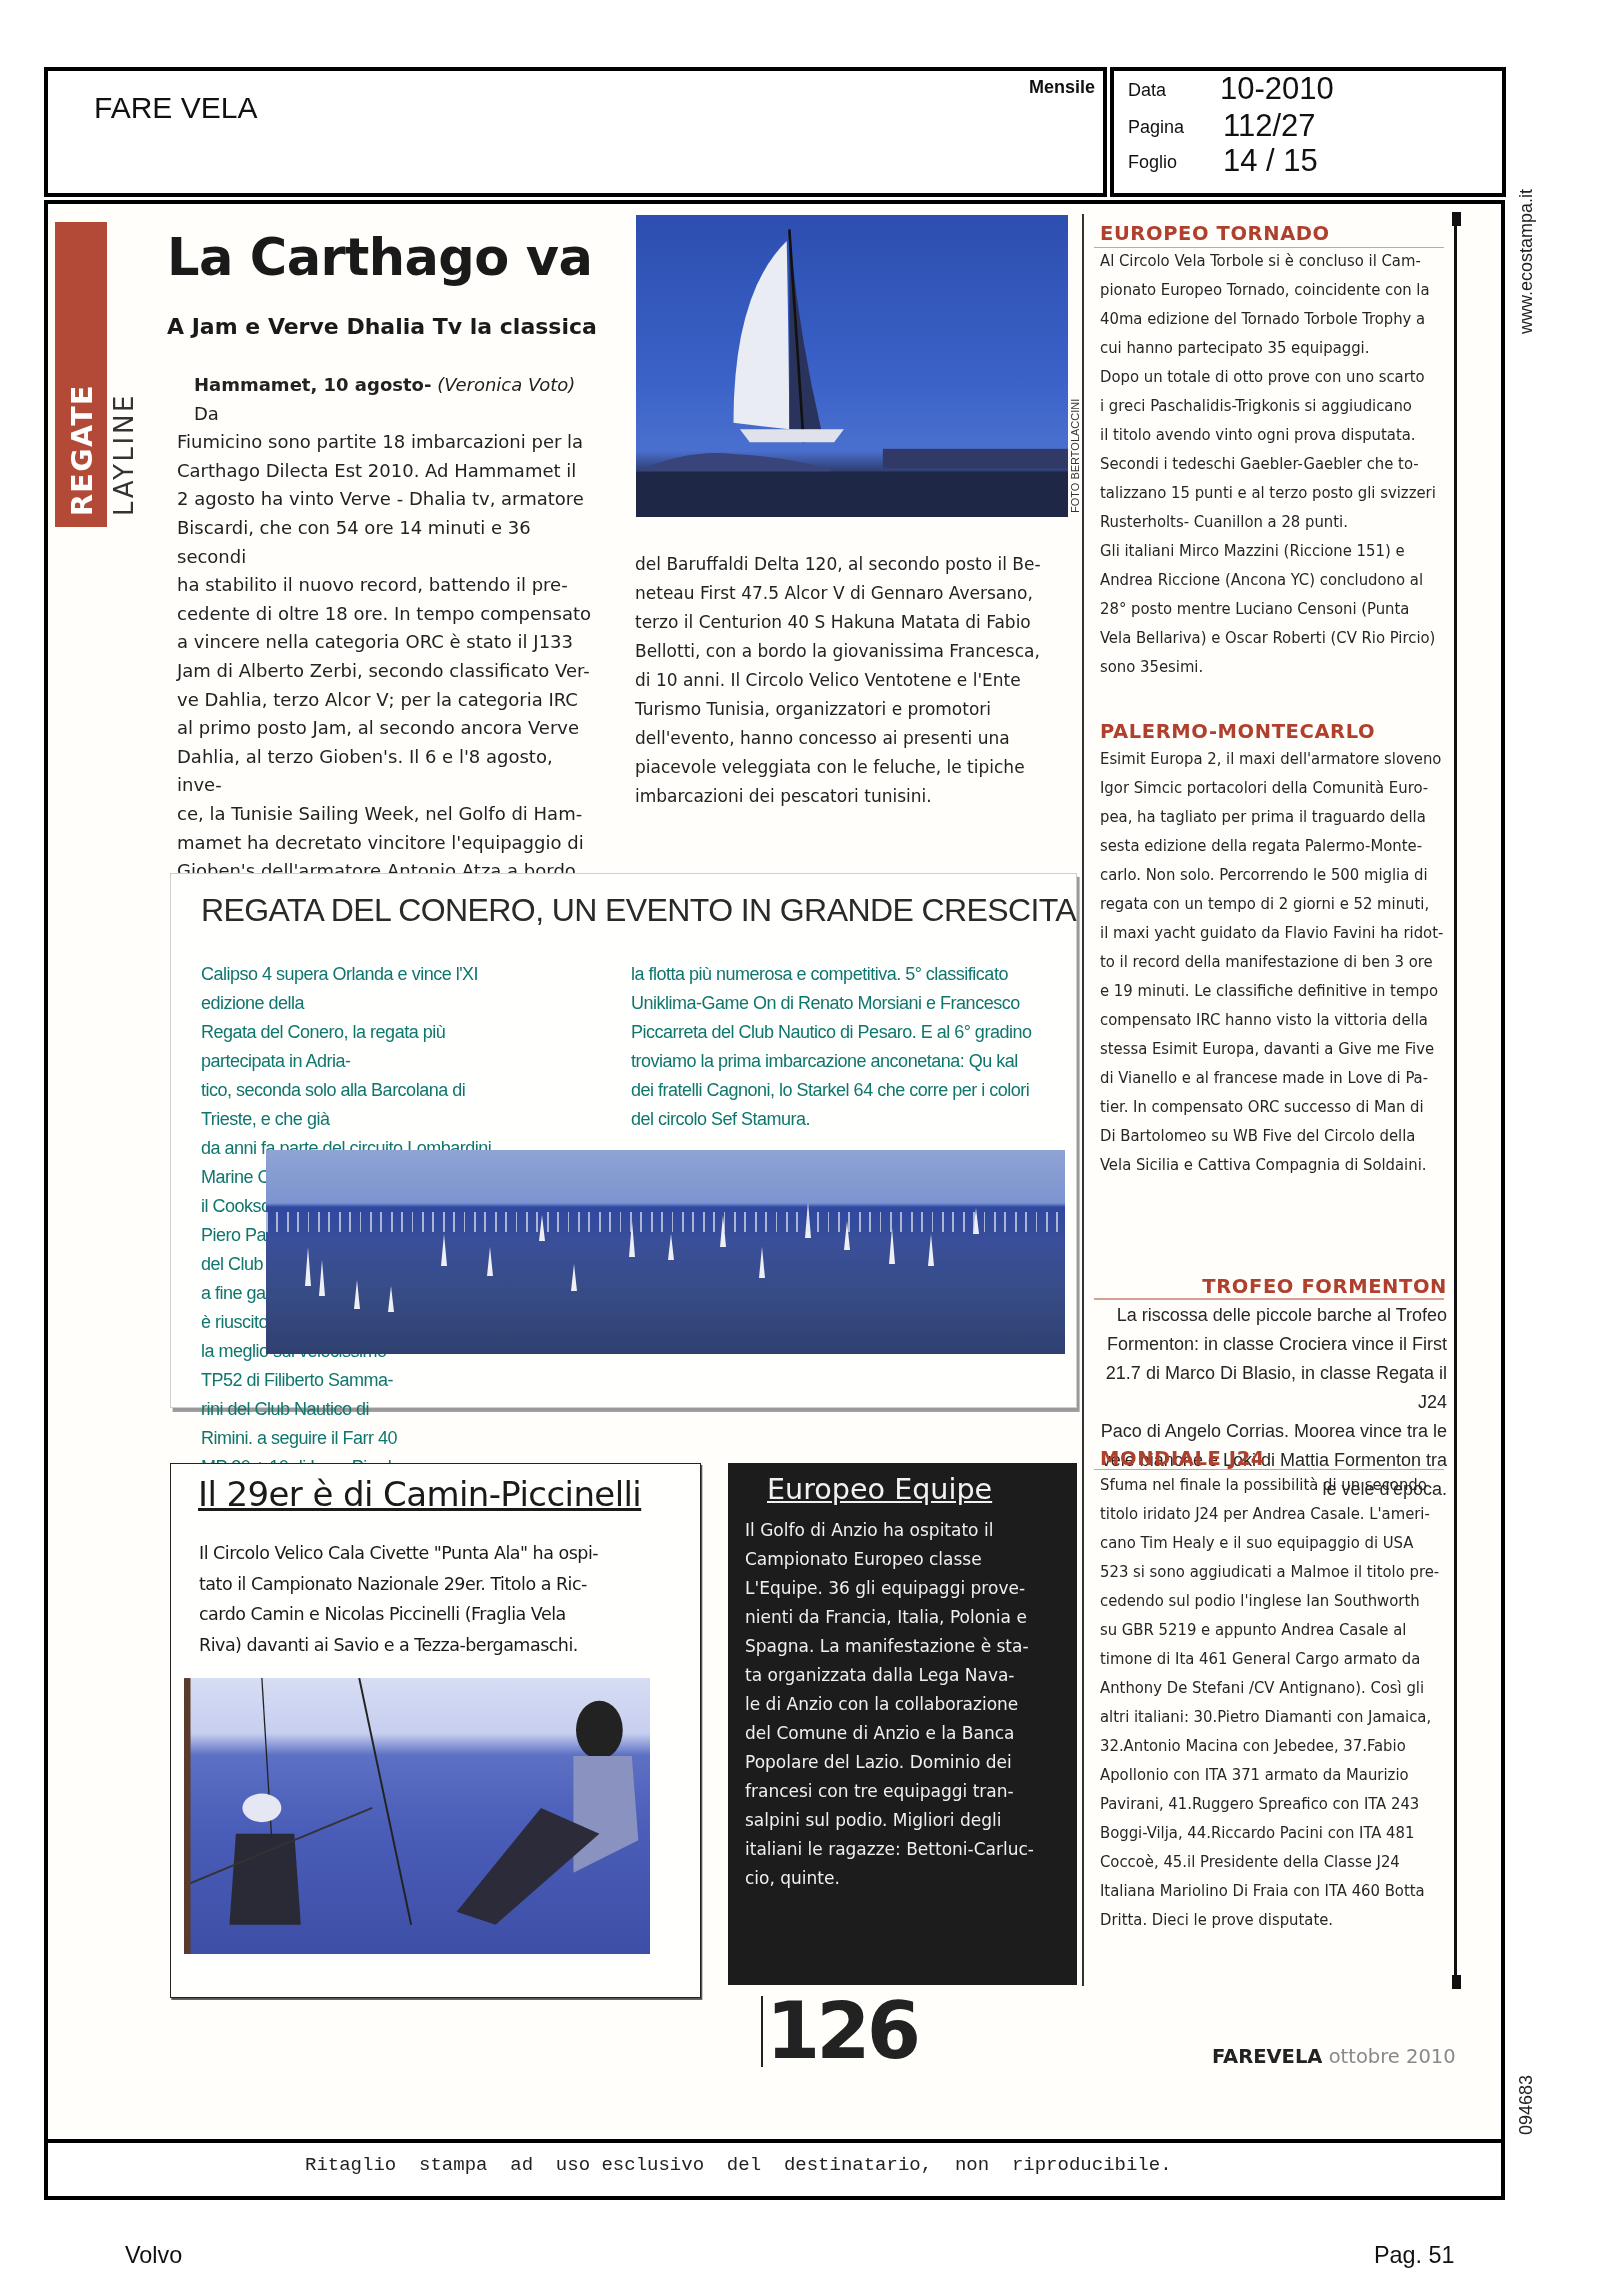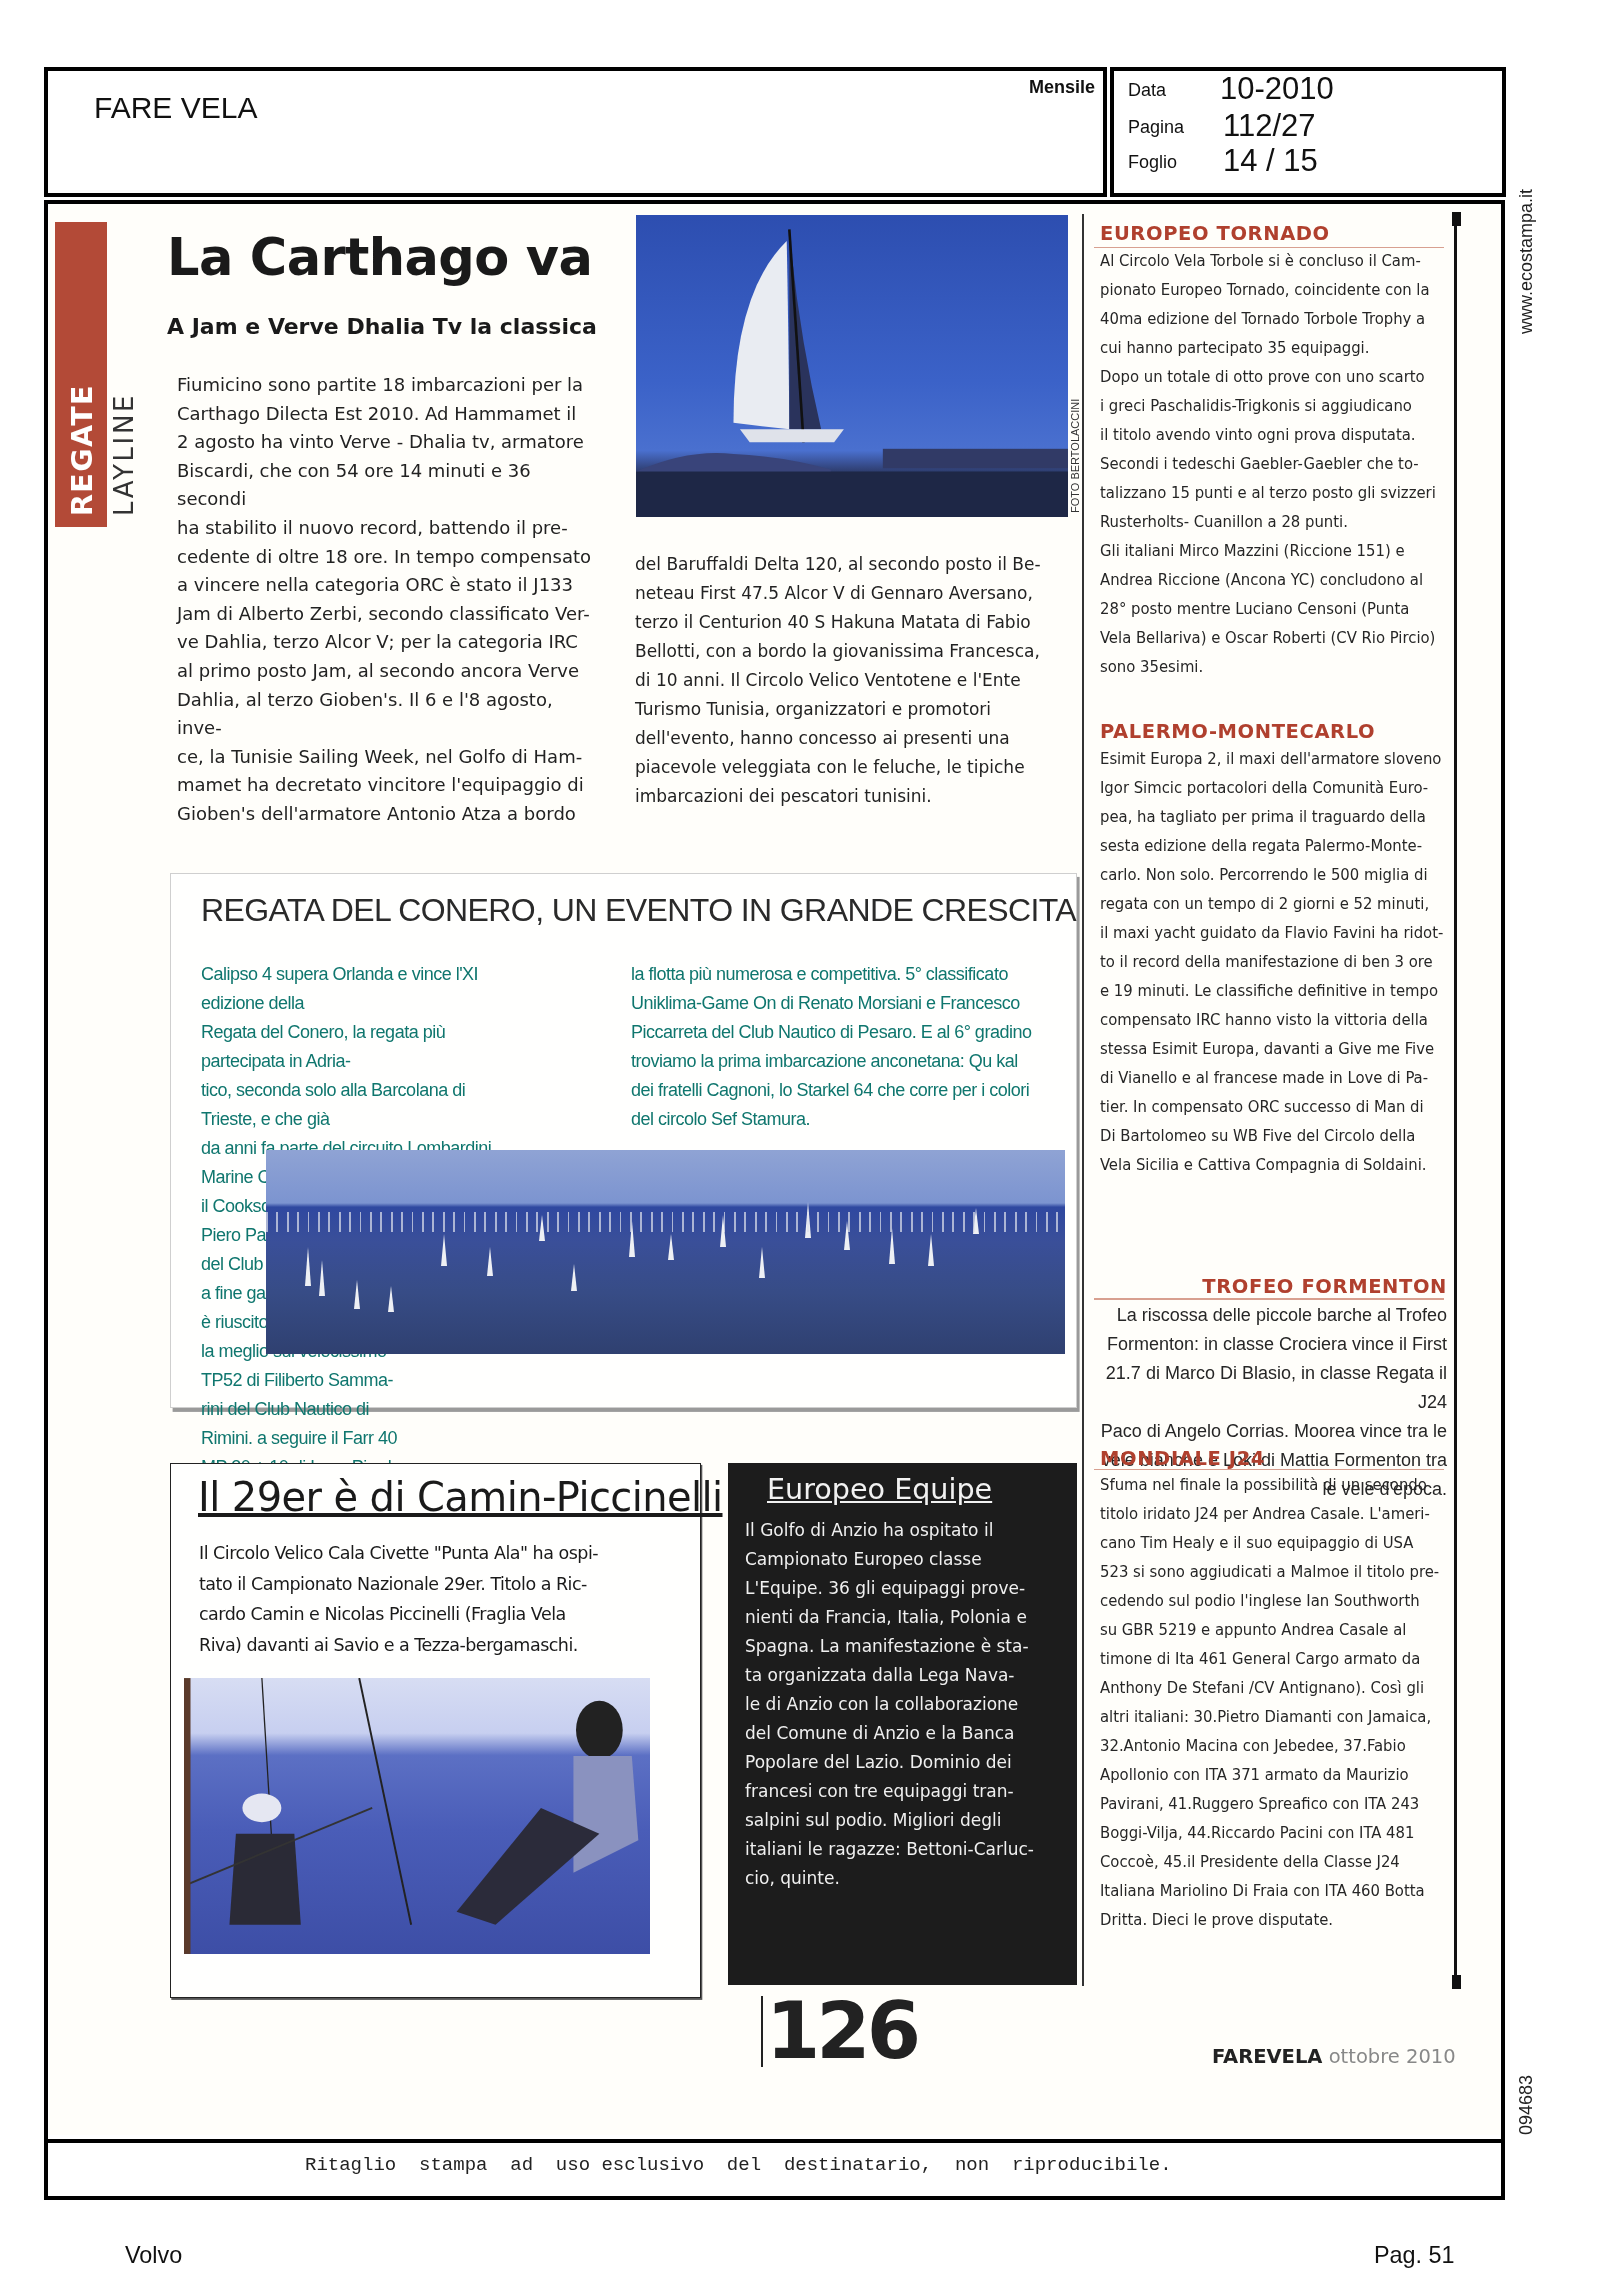--- a/index.html
+++ b/index.html
@@ -27,21 +27,21 @@
   .vrule { position:absolute; width:3.2px; background:#111; }
   .vrule-cap { position:absolute; width:9px; height:14.3px; background:#111; }
   .conero { position:absolute; left:170px; top:873px; width:907px; height:535px; background:#fffffe;
     border:0.6px solid #cfcfcf; box-shadow:2.6px 3.9px 0 #9a9a9a; box-sizing:border-box; }
   .conero-title { font-family:"Liberation Sans Narrow","Liberation Sans", sans-serif; font-size:32px; color:#2a2a2a; letter-spacing:-0.6px; }
   .conero-body { font-family:"Liberation Sans Narrow","Liberation Sans", sans-serif; font-size:18px; line-height:29px; color:#0f766e; letter-spacing:-0.5px; }
   .photo-fleet { position:absolute; overflow:hidden;
     background:linear-gradient(180deg,#8fa3d4 0%,#7c94d0 26%,#2f48a0 28%,#3a4f99 45%,#374c86 70%,#2f4070 100%); }
   .sailmark { position:absolute; width:0; height:0; border-left:3.9px solid transparent; border-right:3.9px solid transparent; border-bottom:18px solid #eef0f4; }
   .box29 { position:absolute; left:170px; top:1463px; width:531px; height:535px; border:1.9px solid #222; background:#fffffe; box-sizing:border-box; box-shadow:1.3px 1.9px 0 #555; }
-  .t29 { font-family:"DejaVu Sans", sans-serif; font-size:40px; text-decoration:underline; color:#1a1a1a; letter-spacing:-0.6px; }
+  .t29 { font-family:"DejaVu Sans", sans-serif; font-size:34px; text-decoration:underline; color:#1a1a1a; letter-spacing:-0.6px; }
   .b29 { font-family:"DejaVu Sans", sans-serif; font-size:17.5px; line-height:30.5px; color:#1a1a1a; letter-spacing:-0.5px; }
   .photo-29 { position:absolute; left:184px; top:1678px; width:466px; height:276px; overflow:hidden;
     background:linear-gradient(180deg,#d7ddf3 0%,#c7cff0 20%,#5c70c4 28%,#4a5db8 55%,#3d4ea6 100%); }
   .equipe { position:absolute; left:728px; top:1463px; width:349px; height:522px; background:#1c1c1c; color:#f2f2f2; }
   .t-eq { font-family:"DejaVu Sans", sans-serif; font-size:28.6px; text-decoration:underline; color:#f2f2f2; }
   .b-eq { font-family:"DejaVu Sans", sans-serif; font-size:17px; line-height:29px; color:#f0f0f0; }
   .pagenum { font-family:"DejaVu Sans", sans-serif; font-weight:bold; font-size:78px; color:#222; letter-spacing:-3.9px; }
   .mag { font-family:"DejaVu Sans", sans-serif; font-size:19.5px; color:#222; }
   .mag b { font-weight:bold; }
   .mag span.light { color:#888; font-weight:normal; }
@@ -71,20 +71,25 @@
 <div class="vtext" style="left:1516px; top:2135px; font-family:'Liberation Sans',sans-serif; font-size:18px; color:#222;">094683</div>
 
 <div class="redbar"></div>
 <div class="vtext" style="left:65px; top:516px; font-family:'DejaVu Sans',sans-serif; font-weight:bold; font-size:28.6px; color:#fff; letter-spacing:1.3px;">REGATE</div>
 <div class="vtext" style="left:109px; top:516px; font-family:'DejaVu Sans',sans-serif; font-size:26px; color:#333; letter-spacing:2.6px;">LAYLINE</div>
 
 <div class="abs title-main" style="left:167px; top:228px;">La Carthago va</div>
 <div class="abs subtitle" style="left:167px; top:314px;">A Jam e Verve Dhalia Tv la classica</div>
 
 <div class="abs body-col" style="left:177px; top:371px; width:415px;">
+  <div style="padding-left:17px;">
+    <b>Hammamet, 10 agosto-</b>
+    <i>(Veronica Voto)</i>
+    <span>Da</span>
+  </div>
   <div>Fiumicino sono partite 18 imbarcazioni per la</div>
   <div>Carthago Dilecta Est 2010. Ad Hammamet il</div>
   <div>2 agosto ha vinto Verve - Dhalia tv, armatore</div>
   <div>Biscardi, che con 54 ore 14 minuti e 36 secondi</div>
   <div>ha stabilito il nuovo record, battendo il pre-</div>
   <div>cedente di oltre 18 ore. In tempo compensato</div>
   <div>a vincere nella categoria ORC è stato il J133</div>
   <div>Jam di Alberto Zerbi, secondo classificato Ver-</div>
   <div>ve Dahlia, terzo Alcor V; per la categoria IRC</div>
   <div>al primo posto Jam, al secondo ancora Verve</div>

